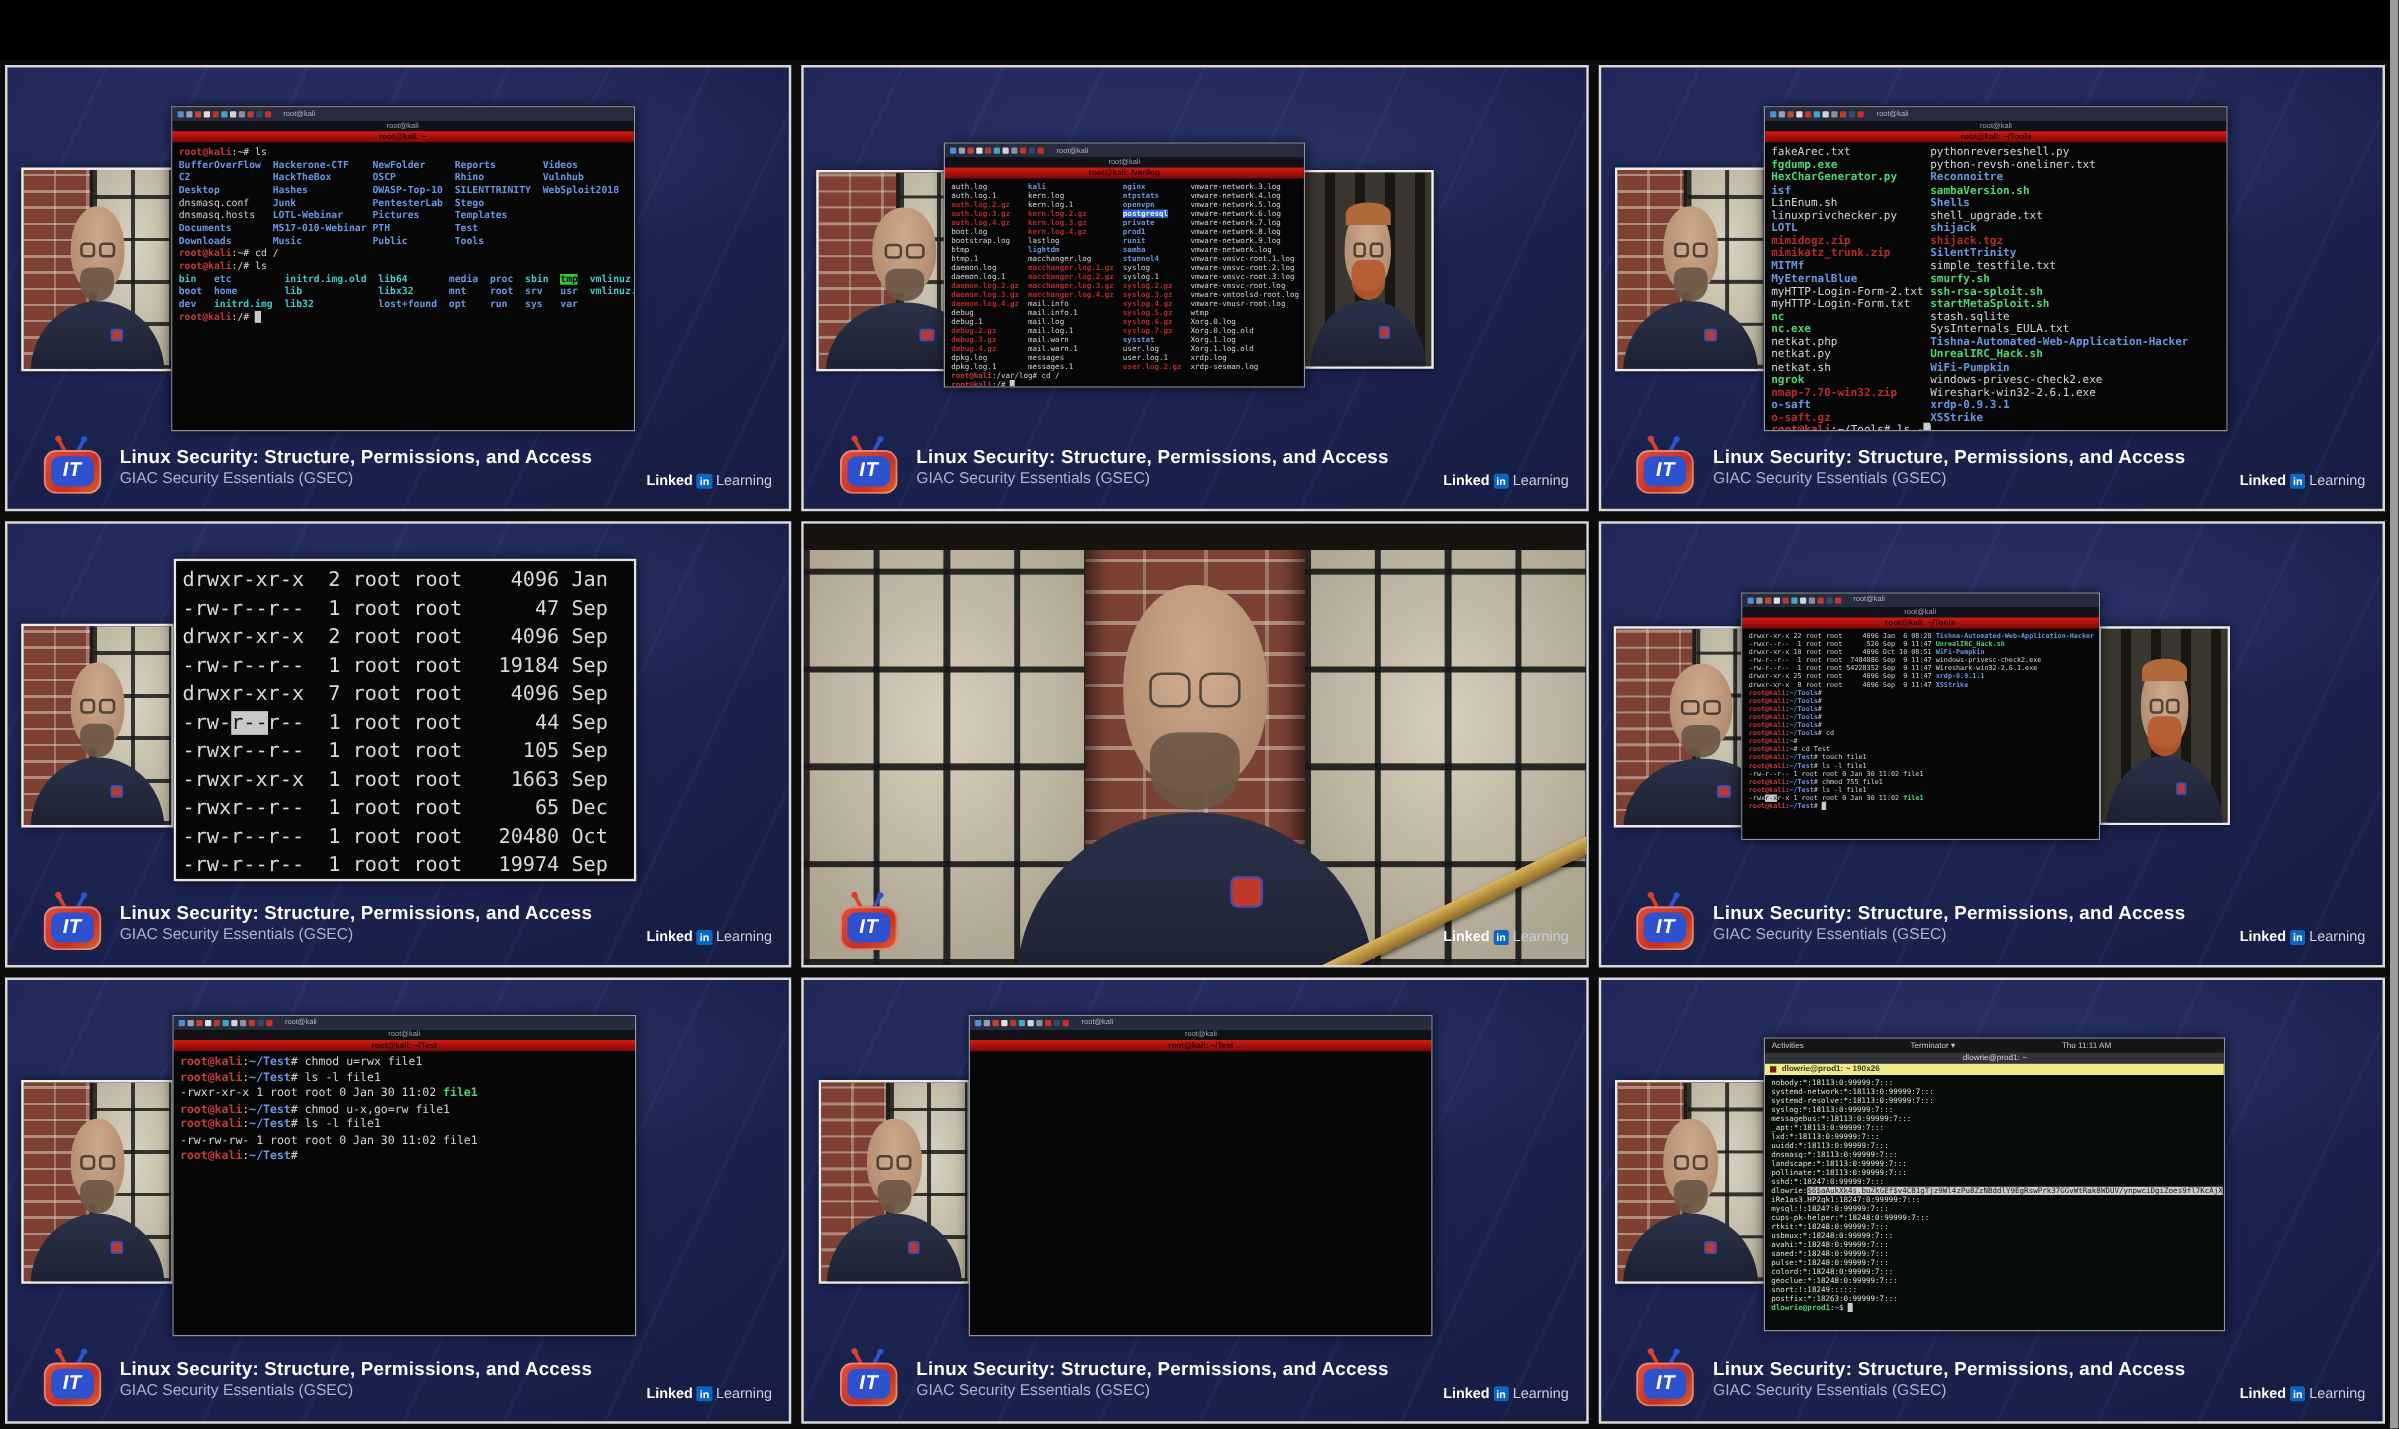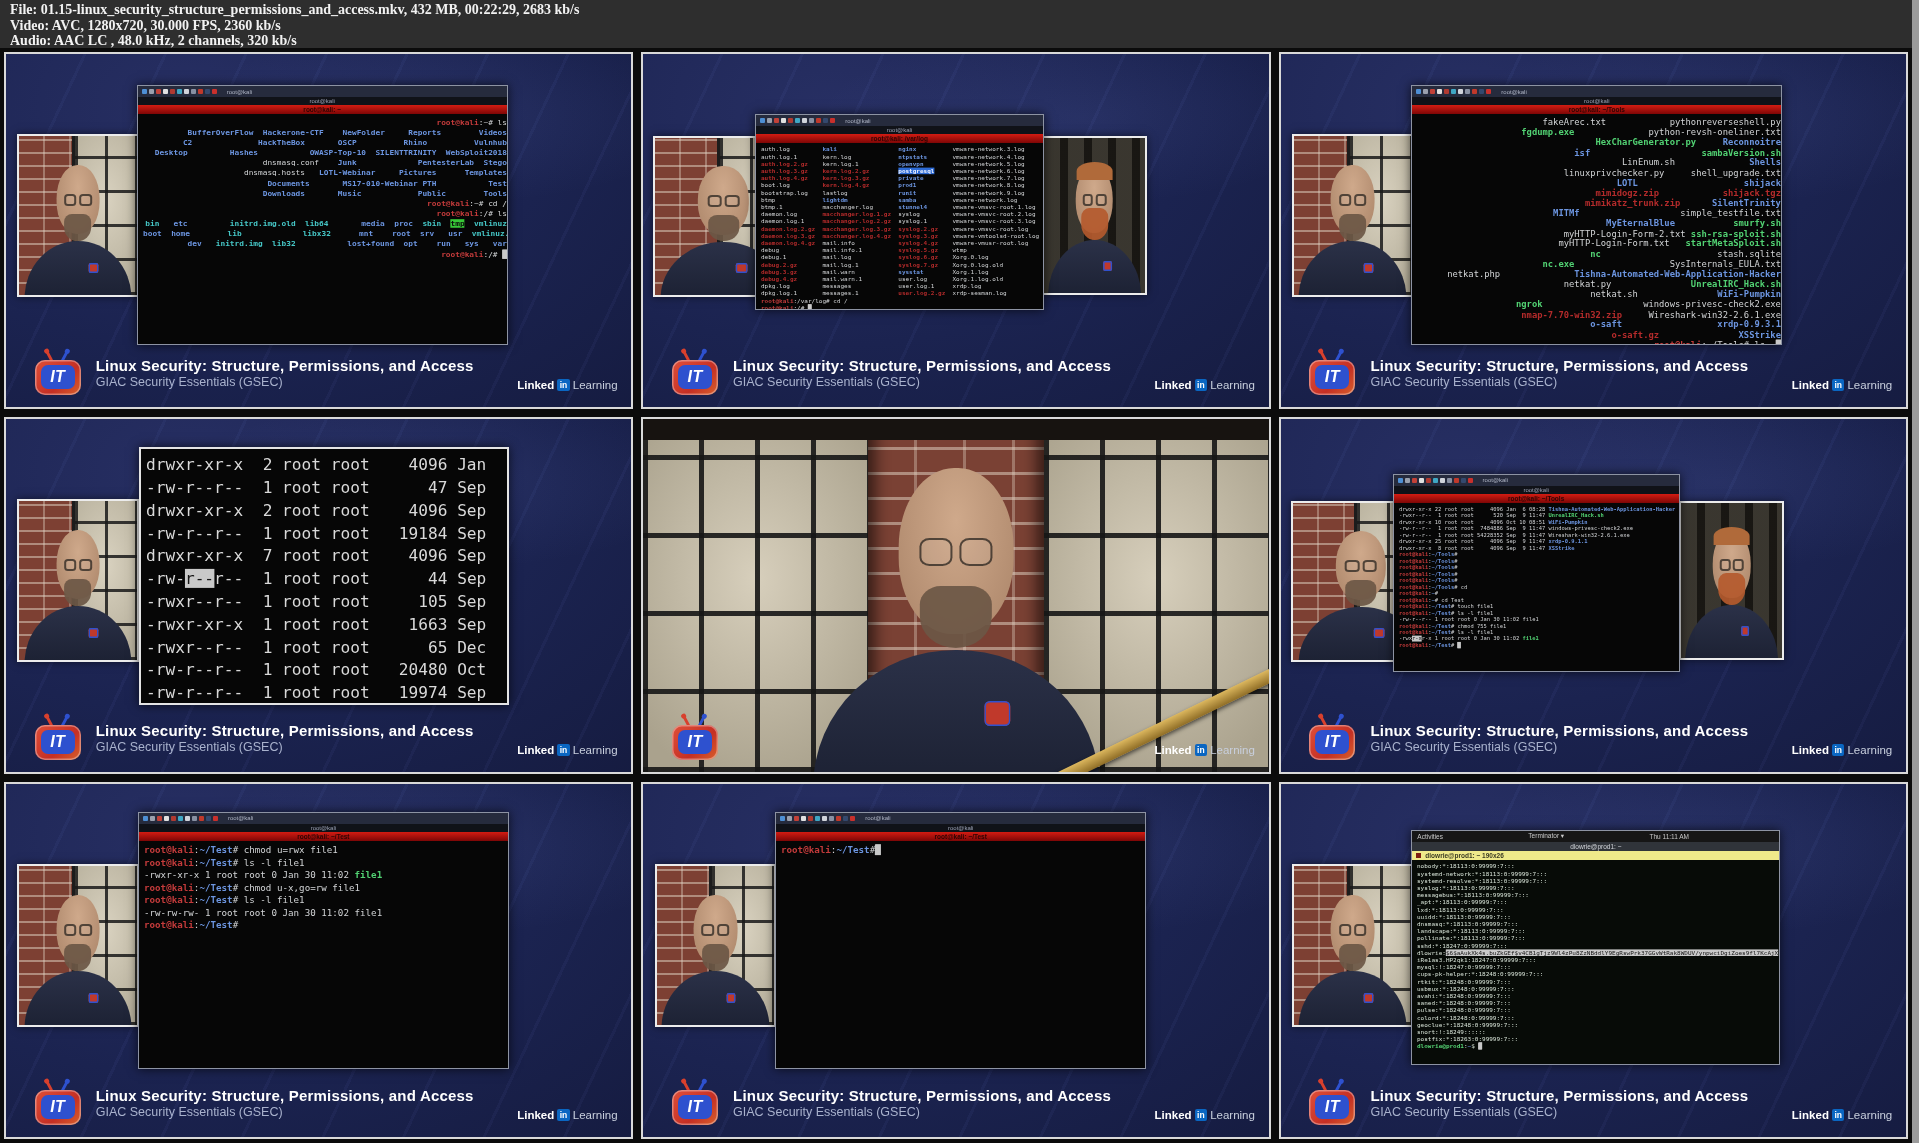--- a/index.html
+++ b/index.html
@@ -54,21 +54,21 @@
   .studio .brick-col{position:absolute;left:36%;top:0;bottom:0;width:28%;background-color:#7a4134;
     background-image:repeating-linear-gradient(0deg, transparent 0 22px, rgba(228,216,200,.5) 22px 25px),
                      repeating-linear-gradient(90deg, transparent 0 46px, rgba(228,216,200,.35) 46px 49px);
     box-shadow:inset 8px 0 14px rgba(0,0,0,.5), inset -8px 0 14px rgba(0,0,0,.5);}
   .studio .beam{position:absolute;top:0;left:0;right:0;height:6%;background:#171310;}
   .studio .person-wrap{width:44%;height:90%;bottom:-4%;}
   .studio .rail{position:absolute;right:-6%;bottom:8%;width:52%;height:13px;transform:rotate(-26deg);
     background:linear-gradient(#dcb75e,#8f6d26);border-radius:7px;box-shadow:0 2px 4px rgba(0,0,0,.6);}
   
   .term{position:absolute;z-index:2;background:#060606;border:1px solid #8d93a3;box-shadow:0 0 10px rgba(0,0,0,.7);}
-  .t1 .term,.t3 .term{left:20.9%;top:8.9%;width:59%;height:73%;text-align:right;}
+  .t1 .term,.t3 .term{left:20.9%;top:8.9%;width:59%;height:73%;}
   .t7 .term,.t8 .term{left:21.1%;top:7.8%;width:59%;height:72.5%;}
   .t2 .term{left:17.9%;top:17%;width:45.8%;height:55%;}
   .t6 .term{left:17.9%;top:15.5%;width:45.6%;height:55.5%;}
   .t4 .term{left:21.3%;top:7.8%;width:58.5%;height:72%;border:2px solid #e4e4e4;}
   .t9 .term{left:20.9%;top:13%;width:58.7%;height:66%;}
   .kbar{height:11px;background:#262b3d;display:flex;align-items:center;gap:2px;padding:0 4px;overflow:hidden;}
   .kbar .ic{width:5px;height:5px;border-radius:1px;flex:0 0 auto;}
   .kbar .ktime{margin-left:8px;color:#aeb4c4;font-size:6px;white-space:nowrap;}
   .kstrip{height:8px;background:#101218;color:#9aa0b2;font-size:6px;display:flex;align-items:center;justify-content:center;overflow:hidden;}
   .kred{height:9px;background:linear-gradient(#d31c12,#7e0606);color:#2e0402;font-size:6.5px;font-weight:bold;display:flex;align-items:center;justify-content:center;overflow:hidden;}
@@ -116,25 +116,20 @@
   .cap-sub{font-size:12.5px;color:#a9b2cd;}
   .lilogo{position:absolute;right:2.2%;bottom:4.6%;display:flex;align-items:center;gap:3px;z-index:3;font-size:11.5px;}
   .li-linked{color:#fff;font-weight:bold;}
   .li-in{background:#0a66c2;color:#fff;font-weight:bold;font-size:8.5px;border-radius:2px;padding:1px 2.5px;}
   .li-learning{color:#c8cfdd;}
 </style>
 </head>
 <body>
 
 <div class="page">
-  <div class="header">
-    <div>File: 01.15-linux_security_structure_permissions_and_access.mkv, 432 MB, 00:22:29, 2683 kb/s</div>
-    <div>Video: AVC, 1280x720, 30.000 FPS, 2360 kb/s</div>
-    <div>Audio: AAC LC , 48.0 kHz, 2 channels, 320 kb/s</div>
-  </div>
   <div class="grid" id="grid">
       <div class="tile t1">
         <div class="frame">
           <div class="bgfx"></div>
           <div class="presenter presenter-solo">
             <div class="scene">
               <div class="brickpane"></div>
               <div class="windowpane"></div>
             </div>
             <div class="person-wrap">
@@ -749,25 +744,20 @@
               <span class="ic" style="background: rgb(192, 57, 43);"></span>
               <span class="ic" style="background: rgb(52, 73, 110);"></span>
               <span class="ic" style="background: rgb(201, 48, 44);"></span>
               <span class="ktime">root@kali</span>
             </div>
             <div class="kstrip">
               <span>root@kali</span>
             </div>
             <div class="kred">
               <span>root@kali: ~/Test</span>
-            </div>
-            <div class="screen">
-              <div class="shrink">
-                <div class="tline"><span class="seg-p">root@kali</span><span class="seg-w">:</span><span class="seg-b2">~/Test</span><span class="seg-w">#</span><span class="seg-cur">█</span></div>
-              </div>
             </div>
           </div>
           <div class="caption">
             <div class="itlogo">
               <span class="antL"></span>
               <span class="antR"></span>
               <div class="tvbody">
                 <div class="tvscreen">
                   <span>IT</span>
                 </div>

